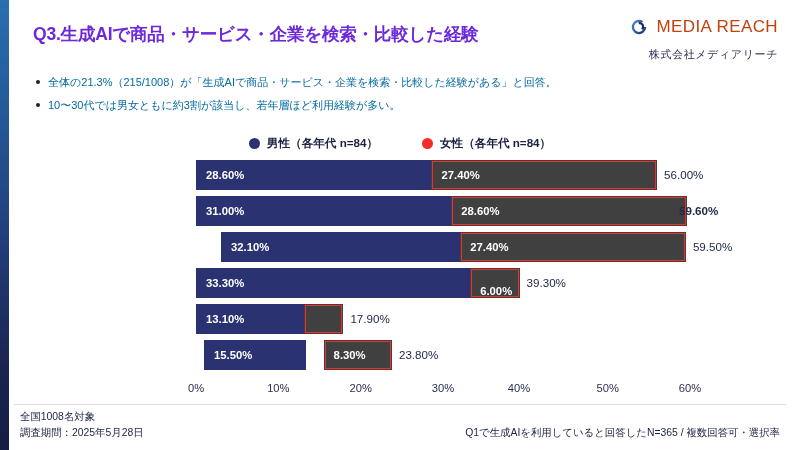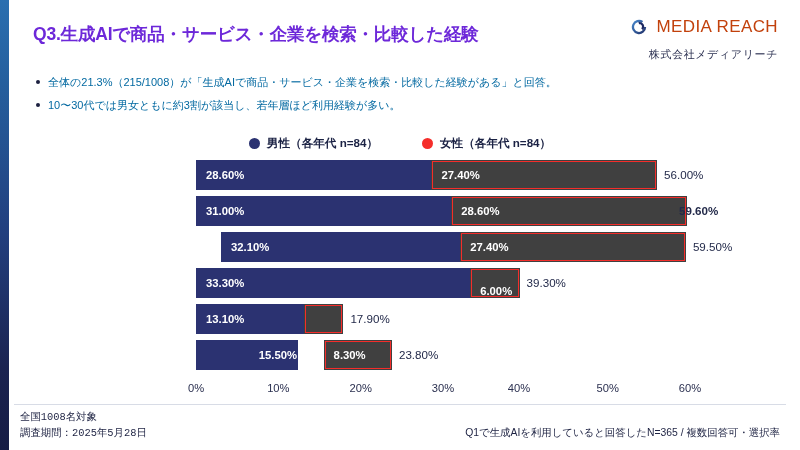--- a/index.html
+++ b/index.html
@@ -113,21 +113,21 @@
   
   .footer-rule{
     position:absolute; left:14px; top:404px; width:772px; height:1px;
     background:#d8dce6;
   }
   .footer{
     position:absolute; left:0; top:406px; width:800px; height:44px;
   }
   .footer-left{
     position:absolute; left:20px; top:3px;
-    font-size:10.4px; line-height:16px; color:#1d2242;font-family:Liberation Mono, monospace;
+    font-size:10.4px; line-height:16px; color:#1d2242;
   }
   .footer-right{
     position:absolute; right:20px; top:20px;
     font-size:10.4px; color:#1d2242; white-space:nowrap;
   }
 </style>
 </head>
 <body>
 
 <div class="edge-bar"></div>
@@ -216,21 +216,21 @@
         <div class="total" style="left: 323.57px;">39.30%</div>
       </div>
       <div class="row" style="top: 144px; width: 494px;">
         <div class="bar bar-male" style="left: 0px; width: 107.857px;">
           <span class="bar-val">13.10%</span>
         </div>
         <div class="bar bar-female" style="left: 107.857px; width: 39.52px;"></div>
         <div class="total" style="left: 147.377px;">17.90%</div>
       </div>
       <div class="row" style="top: 180px; width: 494px;">
-        <div class="bar bar-male" style="left: 0px; width: 102px; justify-content: flex-end;">
+        <div class="bar bar-male" style="left: 8px; width: 102px;">
           <span class="bar-val">15.50%</span>
         </div>
         <div class="bar bar-female" style="left: 127.617px; width: 68.3367px;">
           <span class="bar-val fem">8.30%</span>
         </div>
         <div class="total" style="left: 195.953px;">23.80%</div>
       </div>
     </div>
   <div class="axis" id="axis">
       <div class="tick" style="left: 0px;">0%</div>

